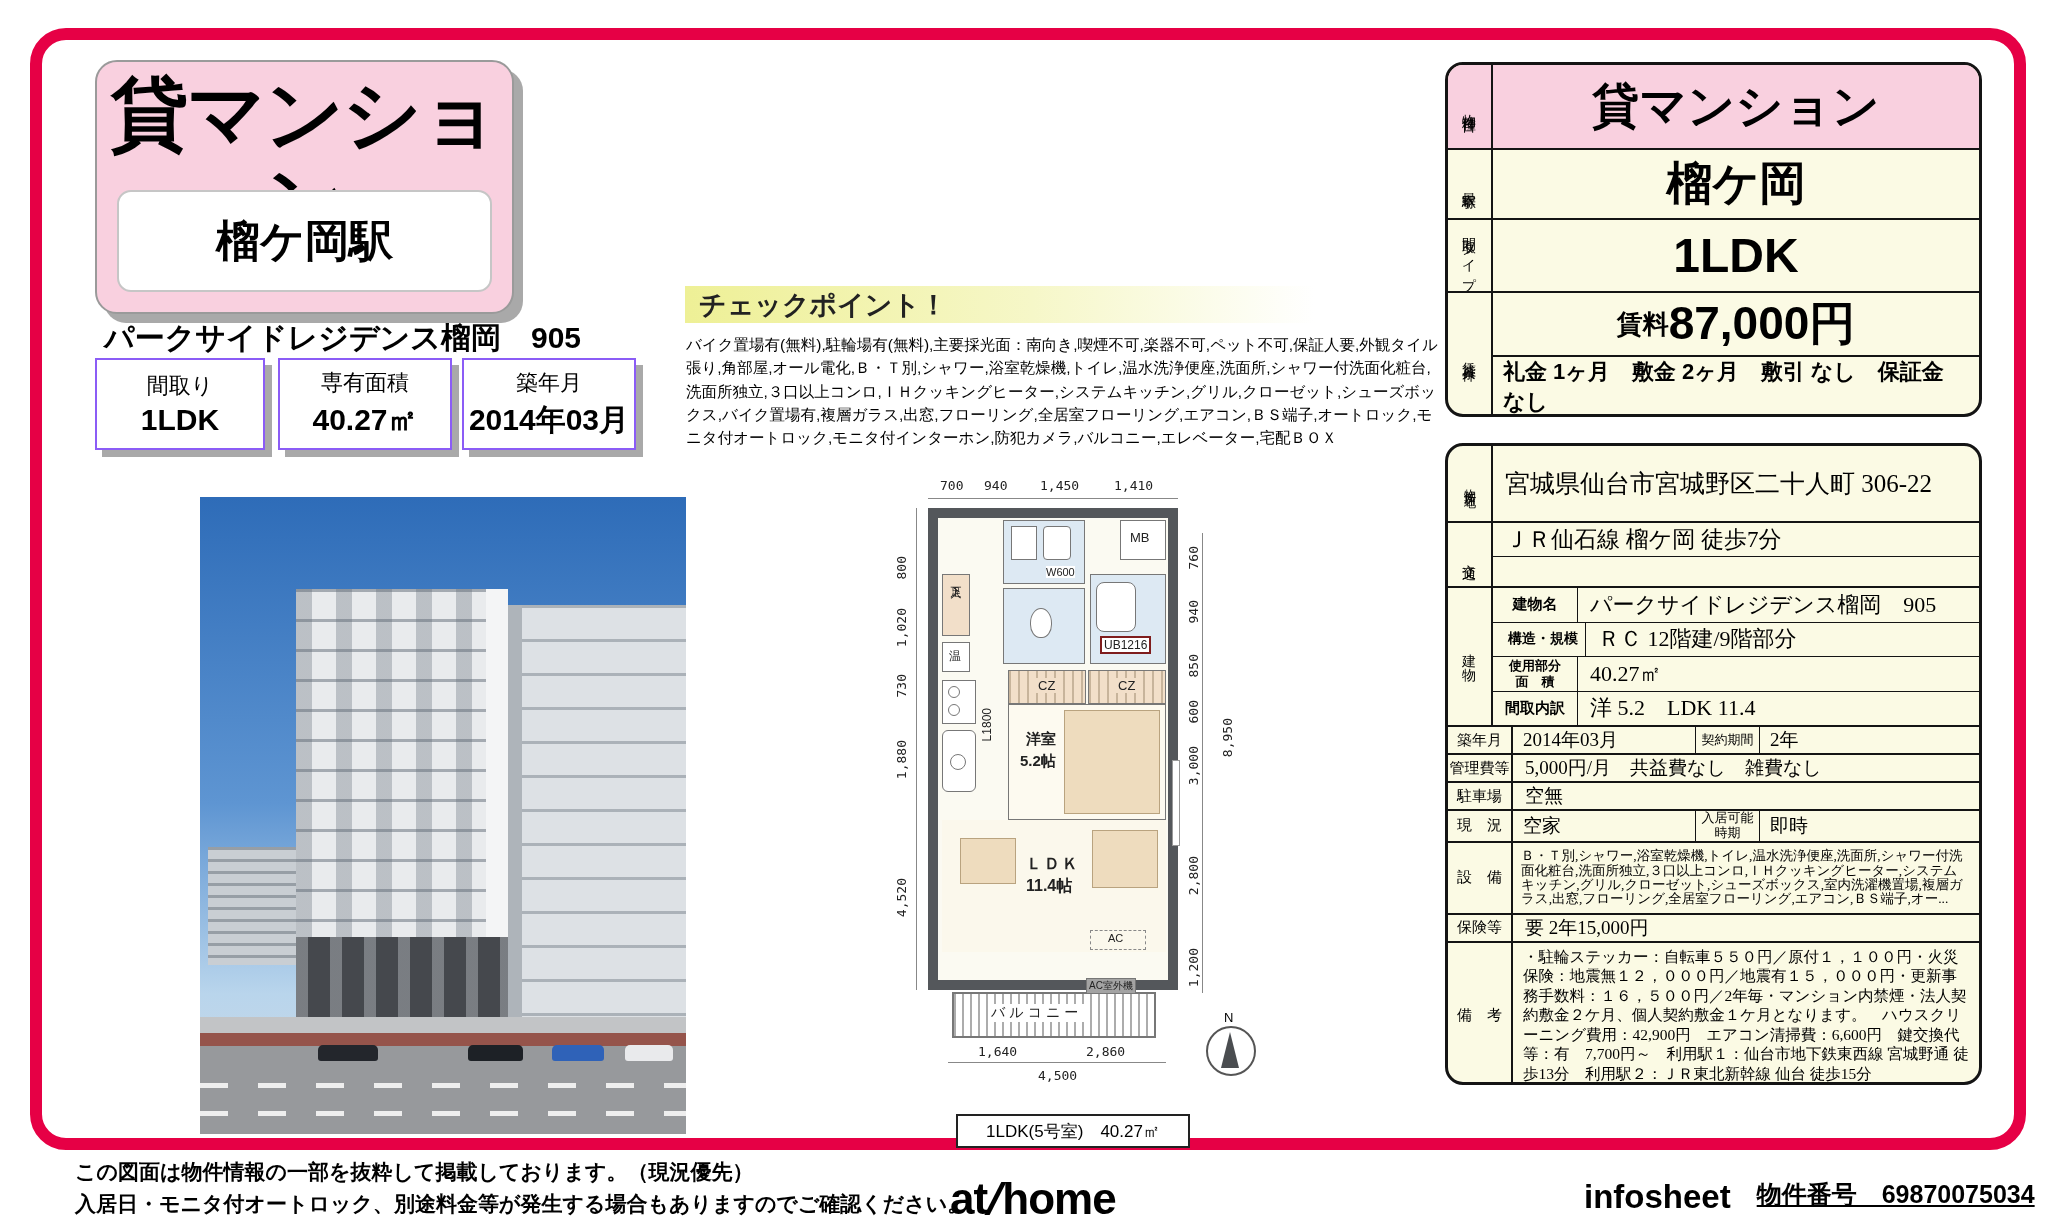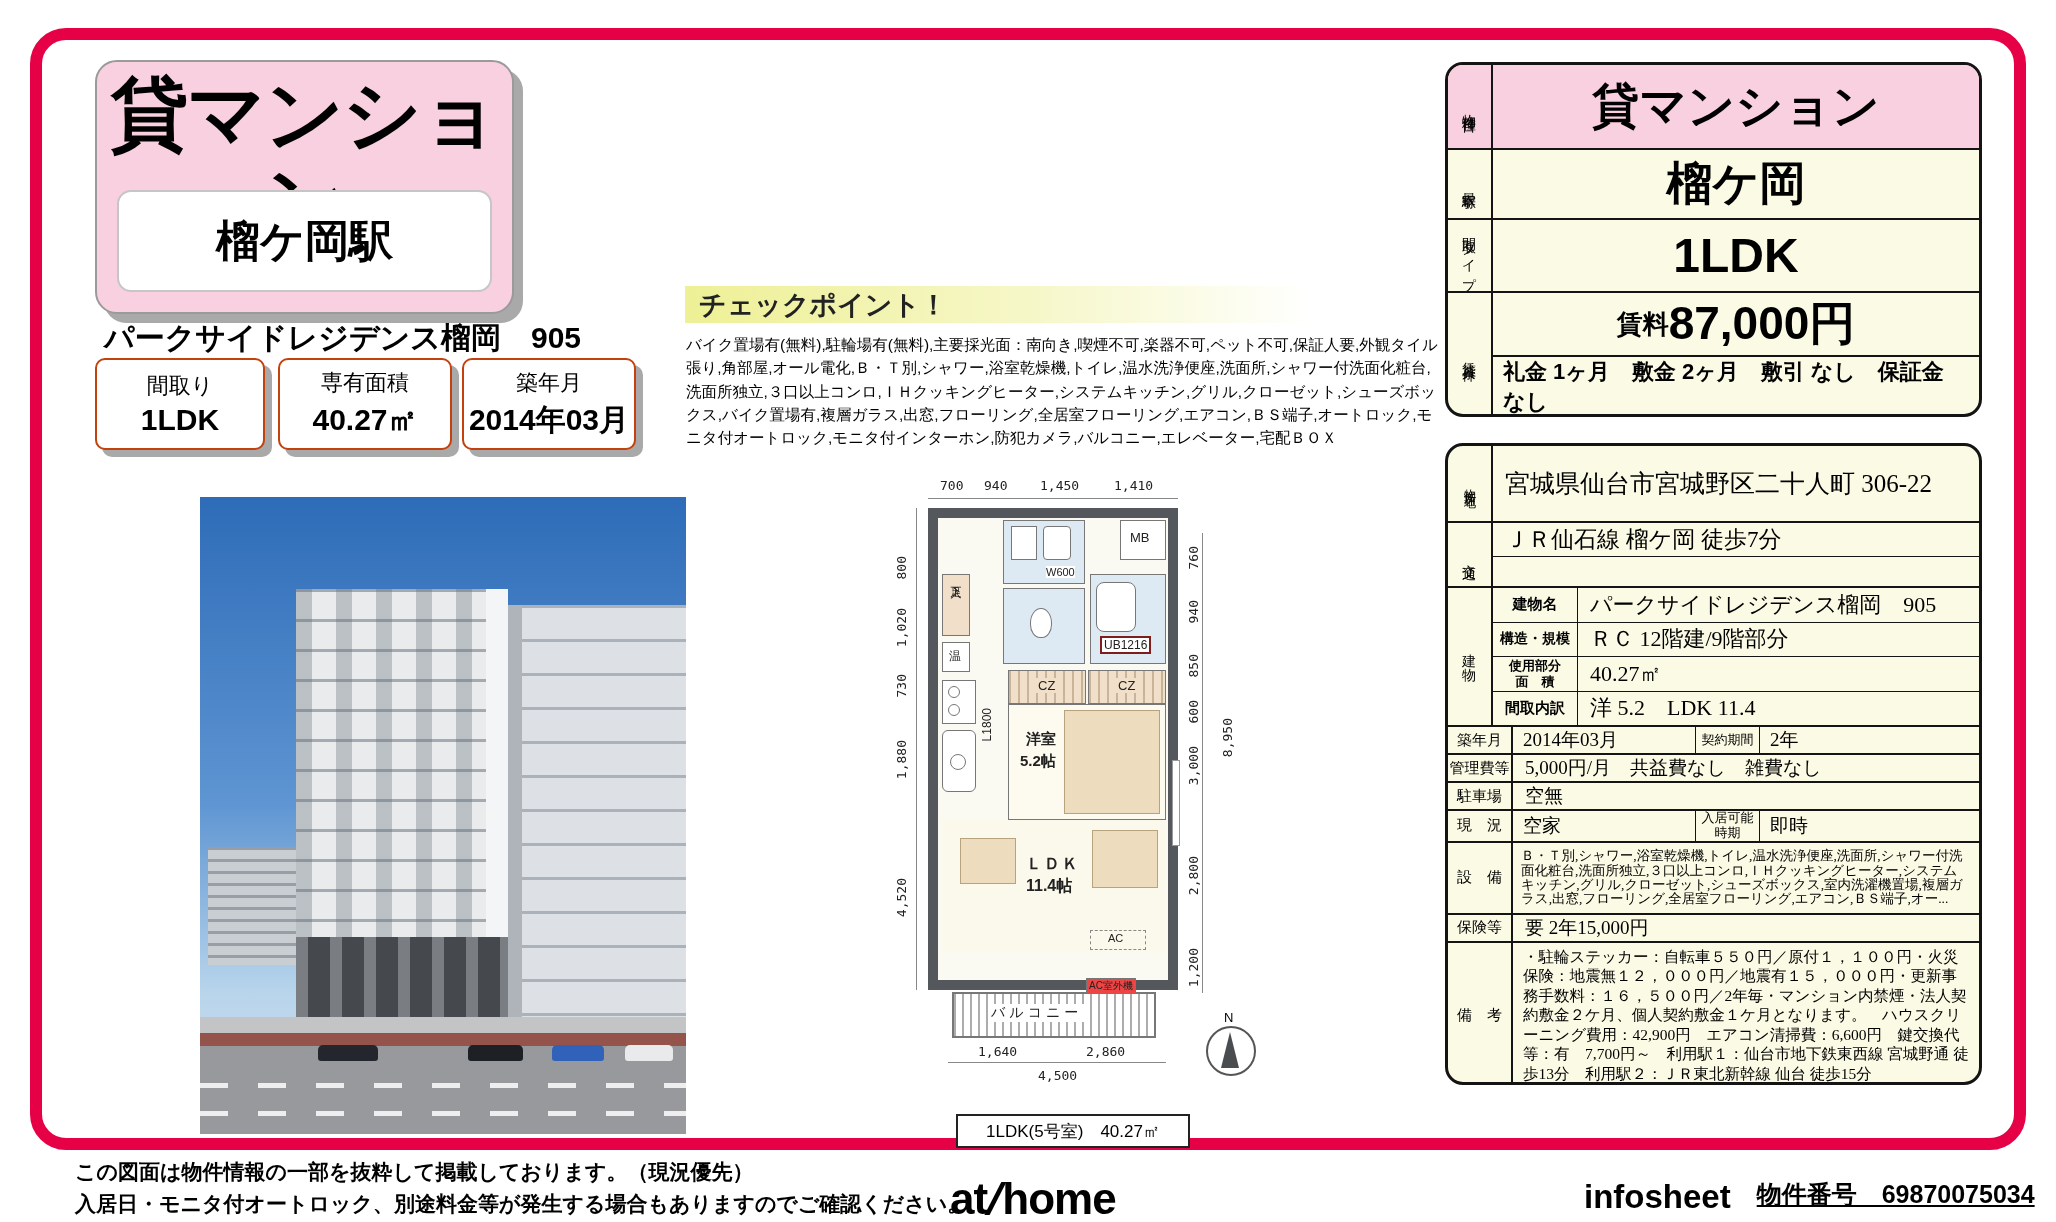--- a/index.html
+++ b/index.html
@@ -15,21 +15,21 @@
 
   
   .pink-box{left:95px;top:60px;width:415px;height:250px;background:#f9d0df;
     border:2px solid #9a9a9a;border-radius:22px;box-shadow:9px 9px 0 #a9a9a9;}
   .pink-title{width:100%;text-align:center;margin-top:10px;font-size:78px;font-weight:900;letter-spacing:-2px;line-height:1.1;}
   .station-box{position:absolute;left:20px;top:128px;width:371px;height:98px;background:#fff;
     border:2px solid #c6c6c6;border-radius:14px;display:flex;align-items:center;justify-content:center;
     font-size:44px;font-weight:900;}
   .prop-name{left:70px;top:318px;width:545px;text-align:center;font-size:30px;font-weight:700;}
 
-  .fact-box{top:358px;height:88px;background:#fff;border:2px solid #c2410c;border-radius:10px;
+  .fact-box{top:358px;height:88px;background:#fff;border:2px solid #8b5cf6;border-radius:0;
     box-shadow:7px 7px 0 #a9a9a9;display:flex;flex-direction:column;align-items:center;justify-content:center;}
   .fact-label{font-size:22px;}
   .fact-value{font-size:30px;font-weight:800;margin-top:2px;}
 
   
   .cp-band{left:685px;top:286px;width:630px;height:37px;
     background:linear-gradient(90deg,#eef096 0%,#f6f7c8 55%,#ffffff 100%);
     display:flex;align-items:center;padding-left:14px;box-sizing:border-box;
     font-size:27px;font-weight:800;color:#222;}
   .cp-body{left:686px;top:333px;width:752px;font-size:15.5px;line-height:1.5;color:#000;}
@@ -216,21 +216,21 @@
   <div class="fp-room" style="left:74px;top:342px;width:224px;height:132px;background:#fbf8ec;border:none;"></div>
   <div class="fp-room" style="left:92px;top:360px;width:56px;height:46px;background:#eedcbe;border:1px solid #b9a37f;"></div>
   <div class="fp-room" style="left:224px;top:352px;width:66px;height:58px;background:#eedcbe;border:1px solid #b9a37f;"></div>
   <span class="fp-lab" style="left:158px;top:376px;font-size:16px;font-weight:600;letter-spacing:2px;">ＬＤＫ</span>
   <span class="fp-lab" style="left:158px;top:398px;font-size:16px;font-weight:600;">11.4帖</span>
   <div class="fp-room" style="left:222px;top:452px;width:56px;height:20px;border:1px dashed #888;background:#fbf8ec;"></div>
   <span class="fp-lab" style="left:240px;top:454px;font-size:11px;">AC</span>
 
   <div class="fp-room hatch-balc" style="left:84px;top:514px;width:204px;height:46px;border:2px solid #777;"></div>
   <span class="fp-lab" style="left:120px;top:526px;font-size:14px;letter-spacing:4px;background:#fff;padding:0 3px;">バルコニー</span>
-  <span class="fp-lab" style="left:218px;top:500px;font-size:10px;border:1px solid #777;background:#ef4444;padding:0 2px;">AC室外機</span>
+  <span class="fp-lab" style="left:218px;top:500px;font-size:10px;border:1px solid #777;background:#a3a3a3;padding:0 2px;">AC室外機</span>
 
   <div class="fp-room" style="left:304px;top:282px;width:8px;height:86px;background:#fff;border:1px solid #999;"></div>
 
   <div class="compass">
     <div class="needle"></div>
     <span class="n">N</span>
   </div>
 
   <div class="fp-caption">1LDK(5号室)　40.27㎡</div>
 </div>
@@ -272,21 +272,21 @@
       <div class="serif" style="flex:1;"></div>
     </div>
   </div>
   <div class="trow" style="flex-basis:139px;">
     <div class="tlabel vtext" style="letter-spacing:14px;">建物</div>
     <div style="flex:1;display:flex;flex-direction:column;">
       <div style="flex:1;display:flex;border-bottom:1.5px solid #141414;">
         <div class="sublabel">建物名</div>
         <div class="tval serif" style="font-size:22px;">パークサイドレジデンス榴岡　905</div>
       </div>
-      <div style="flex:1;display:flex;border-bottom:1.5px solid #141414;">
+      <div style="flex:1;display:flex;border-bottom:1.5px solid #141414;padding-left:8px;">
         <div class="sublabel" style="font-size:14px;">構造・規模</div>
         <div class="tval serif" style="font-size:22px;">ＲＣ 12階建/9階部分</div>
       </div>
       <div style="flex:1;display:flex;border-bottom:1.5px solid #141414;">
         <div class="sublabel" style="font-size:13px;line-height:1.2;">使用部分
 面　積</div>
         <div class="tval serif" style="font-size:22px;">40.27㎡</div>
       </div>
       <div style="flex:1;display:flex;">
         <div class="sublabel">間取内訳</div>

